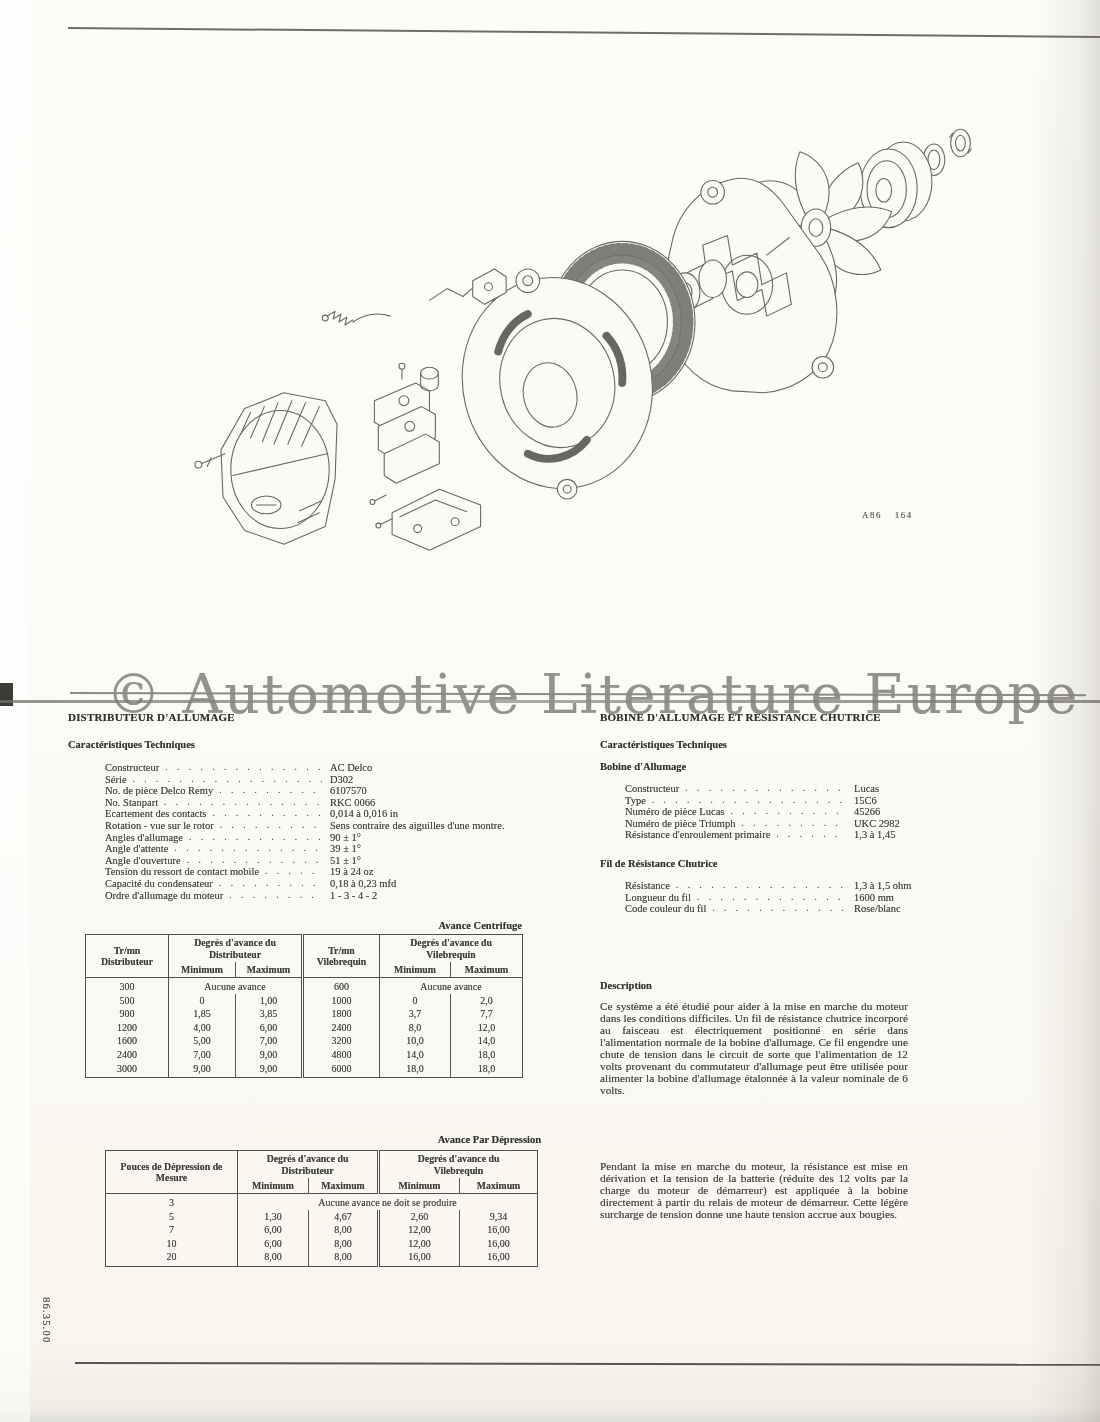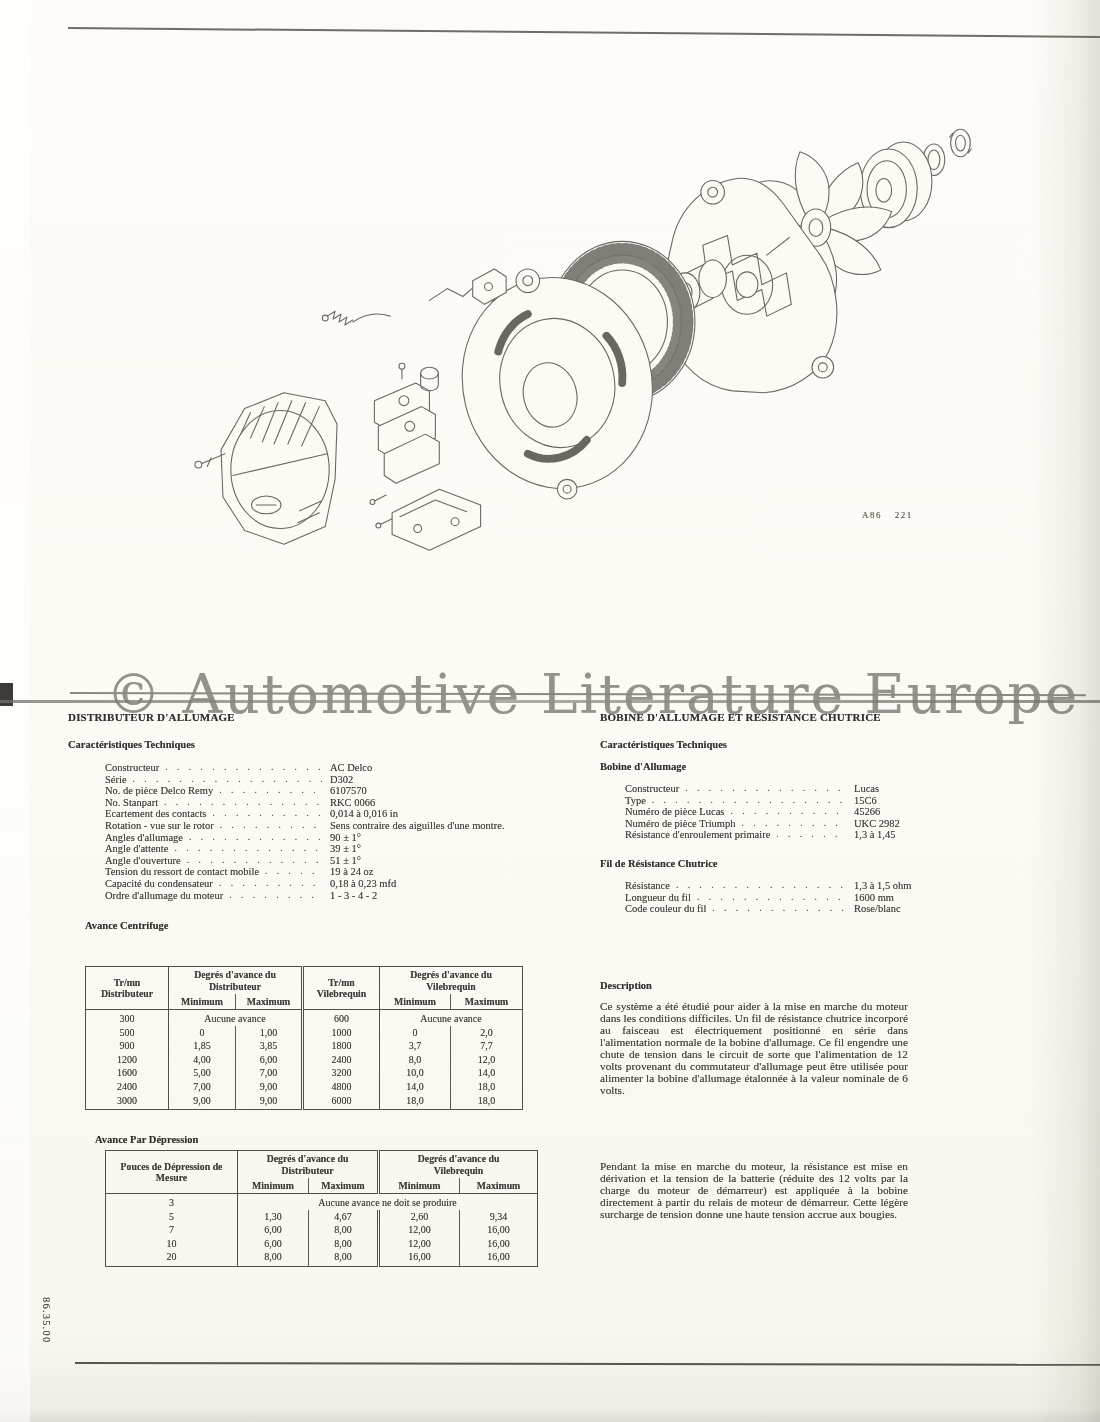--- a/index.html
+++ b/index.html
@@ -27,35 +27,35 @@
 
   .specs{font-size:10.5px;line-height:11.6px;color:#403f3b;}
   .spec-row{display:flex;}
   .spec-head{display:flex;overflow:hidden;}
   .specs.left-col .spec-head{width:220px;}
   .specs.right-col .spec-head{width:224px;}
   .spec-label{white-space:nowrap;}
   .spec-dots{flex:1;overflow:hidden;white-space:nowrap;letter-spacing:3.5px;margin:0 3px 0 6px;color:#48473f;font-size:9.5px;}
   .spec-value{white-space:nowrap;padding-left:5px;}
 
-  .tbl-title{font-size:10.5px;font-weight:bold;text-align:left;color:#33322e;}
+  .tbl-title{font-size:10.5px;font-weight:bold;text-align:right;color:#33322e;}
   table.adv{border-collapse:collapse;table-layout:fixed;font-size:10px;color:#3e3d3a;border:1.6px solid #504f49;}
   table.adv thead{border-bottom:1.5px solid #504f49;}
   table.adv th{font-weight:bold;font-size:9.8px;line-height:11.5px;padding:2px 1px;text-align:center;vertical-align:middle;}
   table.adv tr.minmax th{vertical-align:bottom;padding-bottom:2px;line-height:11px;}
   table.adv td{padding:0 2px;text-align:center;line-height:13.6px;font-size:10px;}
   table.adv tbody tr:first-child td{padding-top:2px;}
   table.adv tbody tr:last-child td{padding-bottom:2px;}
   .bl{border-left:1.2px solid #504f49;}
   .ml{border-left:1px solid #5a5953;}
   .bd{border-left:3.5px double #504f49;}
-  #t1{position:absolute;left:85px;top:934px;width:437px;margin-top:32px;}
+  #t1{position:absolute;left:85px;top:934px;width:437px;}
   #t1-title{left:85px;top:920px;width:437px;}
   #t2{position:absolute;left:105px;top:1150px;width:432px;}
-  #t2-title{left:95px;top:1134px;width:432px;}
+  #t2-title{left:109px;top:1134px;width:432px;}
 
   .desc{width:308px;font-size:11.3px;line-height:12px;text-align:justify;color:#403f3b;}
   .fig-label{font-size:9px;color:#64635d;letter-spacing:1.5px;word-spacing:9px;white-space:nowrap;}
   .pagenum{position:absolute;left:52px;top:1297px;transform:rotate(90deg);transform-origin:left top;
         font-size:10.5px;letter-spacing:1.2px;color:#4b4a45;white-space:nowrap;}
   svg.diagram{position:absolute;left:175px;top:88px;width:800px;height:472px;opacity:.88;}
 </style>
 </head>
 <body>
 
@@ -174,21 +174,21 @@
         <path d="M120,430 L142,420 M118,442 L140,432"></path>
       </g>
       <g>
         <line x1="20" y1="382" x2="44" y2="372"></line>
         <line x1="26" y1="385" x2="30" y2="376"></line>
         <circle cx="17" cy="383" r="3.5"></circle>
       </g>
     </g>
   </svg>
 
-  <div class="abs fig-label" style="left:862px;top:510px;">A86 221</div>
+  <div class="abs fig-label" style="left:862px;top:510px;">A86 164</div>
 
   <div class="fold-mark"></div>
   <div class="scanline fold-line-a"></div>
   <div class="scanline fold-line-b"></div>
 
   <div class="watermark">© Automotive Literature Europe</div>
 
   <div class="content">
 
     <div class="abs sec-title" style="left:68px;top:711px;">DISTRIBUTEUR D'ALLUMAGE</div>

